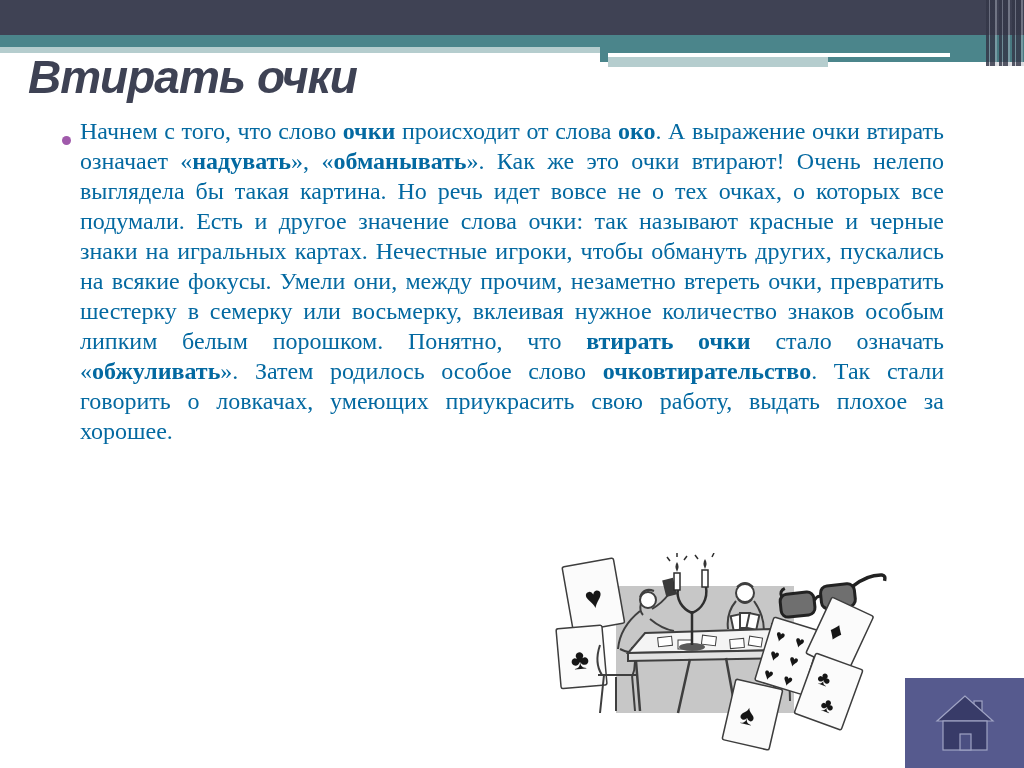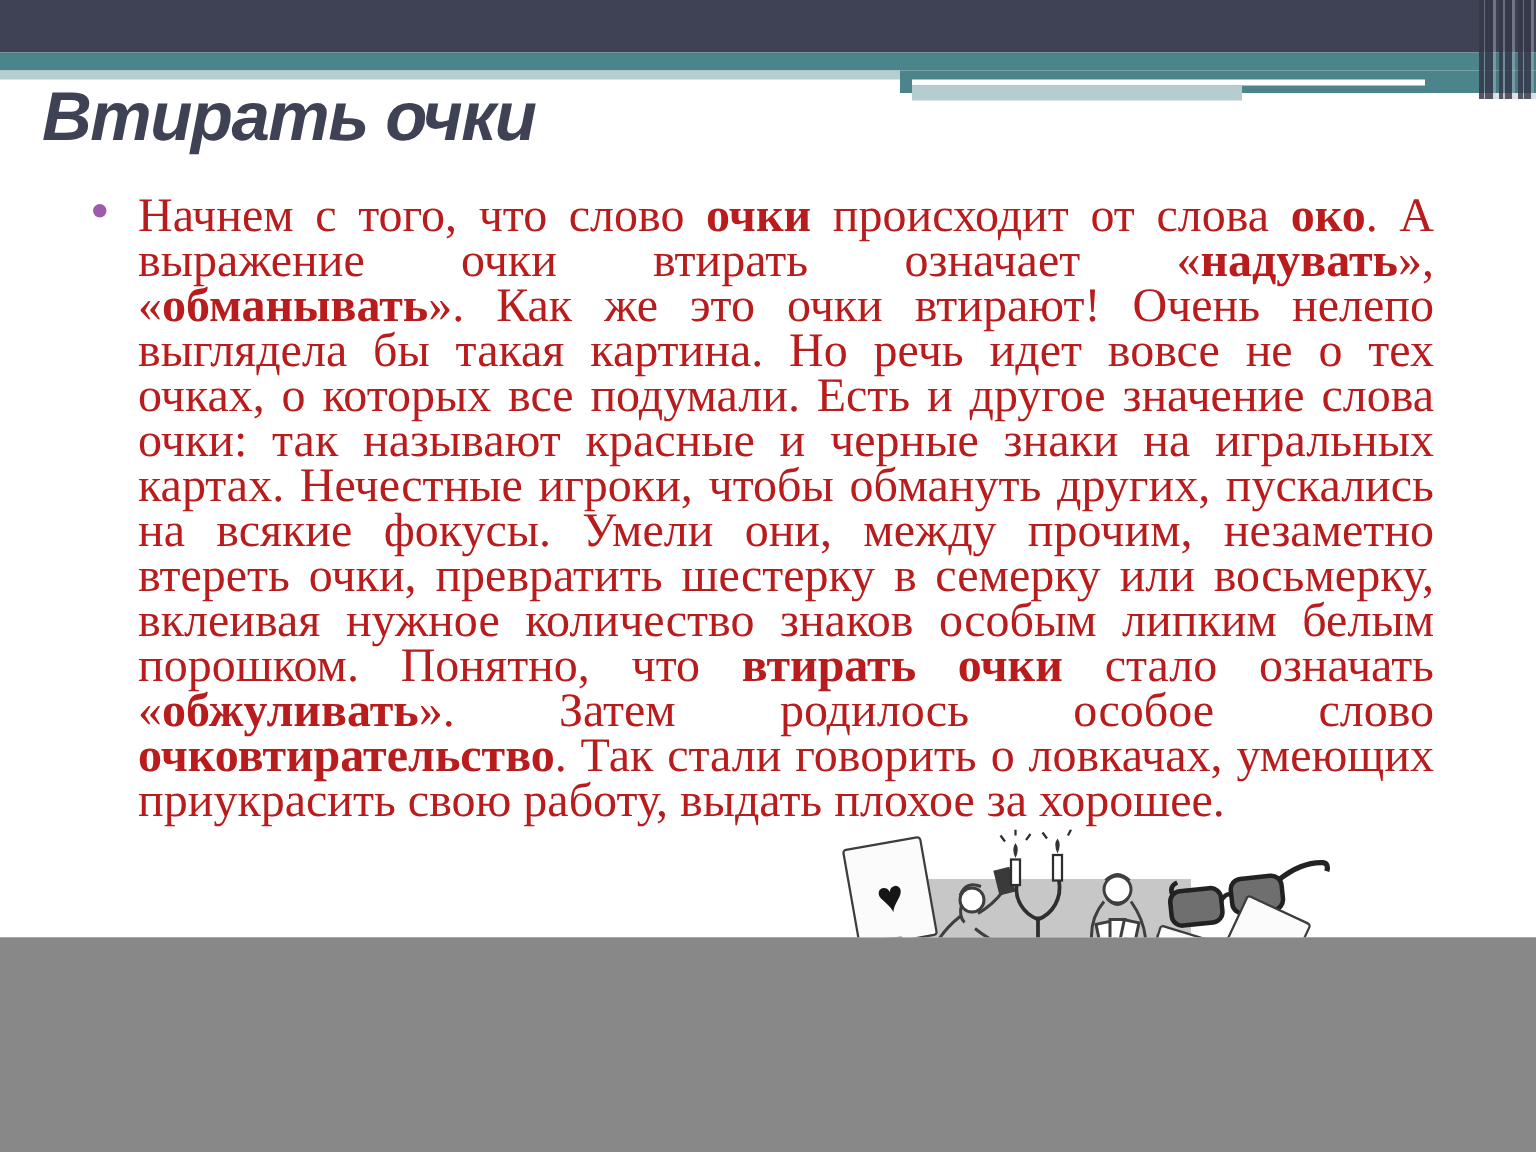--- a/index.html
+++ b/index.html
@@ -1,17 +1,17 @@
 <!DOCTYPE html>
 <html lang="ru"><head>
 <meta charset="utf-8">
 <style>
   html,body{margin:0;padding:0;background:#888;}
   .slide{
-    position:relative;width:1024px;height:625px;background:#ffffff;
+    position:relative;width:1024px;height:768px;background:#ffffff;
     overflow:hidden;font-family:"Liberation Serif", serif;
   }
   
   .bar-dark{position:absolute;left:0;top:0;width:1024px;height:35px;background:#3f4254;}
   .bar-teal{position:absolute;left:0;top:35px;width:1024px;height:12px;background:#4b858b;}
   .bar-light-left{position:absolute;left:0;top:47px;width:600px;height:6px;background:#b5cdce;}
   .teal-ext{position:absolute;left:600px;top:47px;width:424px;height:15px;background:#4b858b;}
   .white-stripe{position:absolute;left:608px;top:53px;width:342px;height:4px;background:#ffffff;}
   .light-ext{position:absolute;left:608px;top:57px;width:220px;height:10px;background:#b5cdce;}
   .edge-stripes{
@@ -24,22 +24,22 @@
   
   .title{
     position:absolute;left:28px;top:50px;margin:0;
     font-family:"Liberation Sans", sans-serif;
     font-size:46px;font-weight:bold;font-style:italic;
     color:#3e4254;letter-spacing:-1px;
   }
   
   .bullet{position:absolute;left:62px;top:136px;width:9px;height:9px;border-radius:50%;background:#a05aab;}
   .body-text{
-    position:absolute;left:80px;top:116px;width:864px;margin:12px;
-    font-size:32px;line-height:30px;color:#b91c1c;
+    position:absolute;left:80px;top:116px;width:864px;margin:0;
+    font-size:24px;line-height:30px;color:#0369a1;
     text-align:justify;
   }
   .body-text b{font-weight:bold;}
   
   .illustration{position:absolute;left:540px;top:553px;width:360px;height:212px;}
   
   .home-button{
     position:absolute;left:905px;top:678px;width:119px;height:90px;
     background:#565a8e;border:0;cursor:pointer;display:flex;
     align-items:center;justify-content:center;padding:0;

